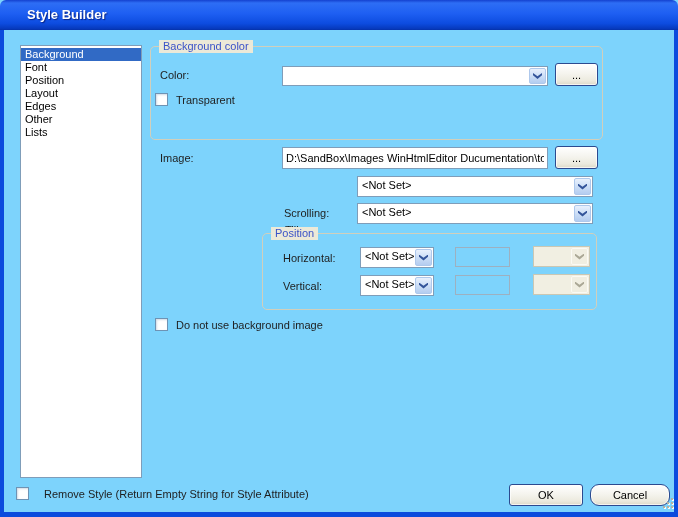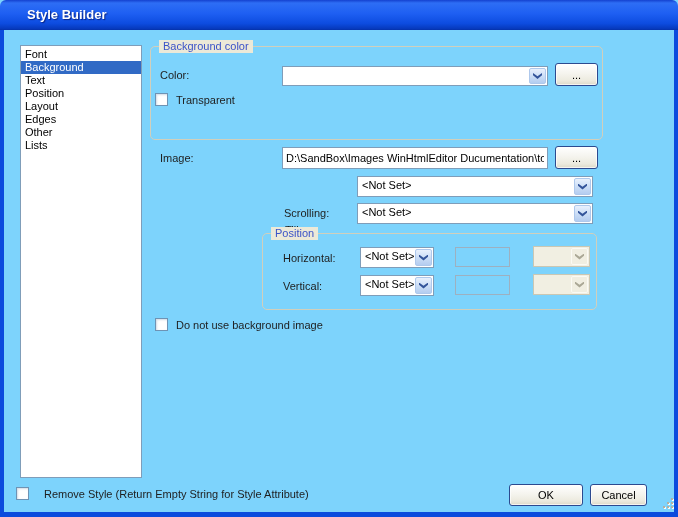--- a/index.html
+++ b/index.html
@@ -116,23 +116,22 @@
 <div class="dialog">
 
   <div class="titlebar">
     <span class="title-text">Style Builder</span>
   </div>
   <div class="edge-left"></div>
   <div class="edge-right"></div>
   <div class="edge-bottom"></div>
 
   <div class="listbox">
+    <div class="list-item selected">Background</div>
     <div class="list-item">Font</div>
-    <div class="list-item selected">Background</div>
-    <div class="list-item">Text</div>
     <div class="list-item">Position</div>
     <div class="list-item">Layout</div>
     <div class="list-item">Edges</div>
     <div class="list-item">Other</div>
     <div class="list-item">Lists</div>
   </div>
 
   <div class="groupbox" style="left:150px; top:46px; width:453px; height:94px;">
     <span class="group-title">Background color</span>
   </div>
@@ -200,21 +199,21 @@
     </span>
   </div>
 
   <div class="checkbox" style="left:155px; top:318px;"></div>
   <span class="lbl" style="left:176px; top:318px;">Do not use background image</span>
 
   <div class="checkbox" style="left:16px; top:487px;"></div>
   <span class="lbl" style="left:44px; top:487px;">Remove Style (Return Empty String for Style Attribute)</span>
 
   <div class="xp-btn" style="left:509px; top:484px; width:74px; height:22px;">OK</div>
-  <div class="xp-btn" style="left:590px; top:484px; width:57px; height:22px;">Cancel</div>
+  <div class="xp-btn" style="left:590px; top:484px; width:80px; height:22px;border-radius:9px;">Cancel</div>
 
   <div class="resize-grip">
     <i style="right:0; top:0;"></i>
     <i style="right:4px; top:4px;"></i>
     <i style="right:0; top:4px;"></i>
     <i style="right:8px; top:8px;"></i>
     <i style="right:4px; top:8px;"></i>
     <i style="right:0; top:8px;"></i>
   </div>
 

